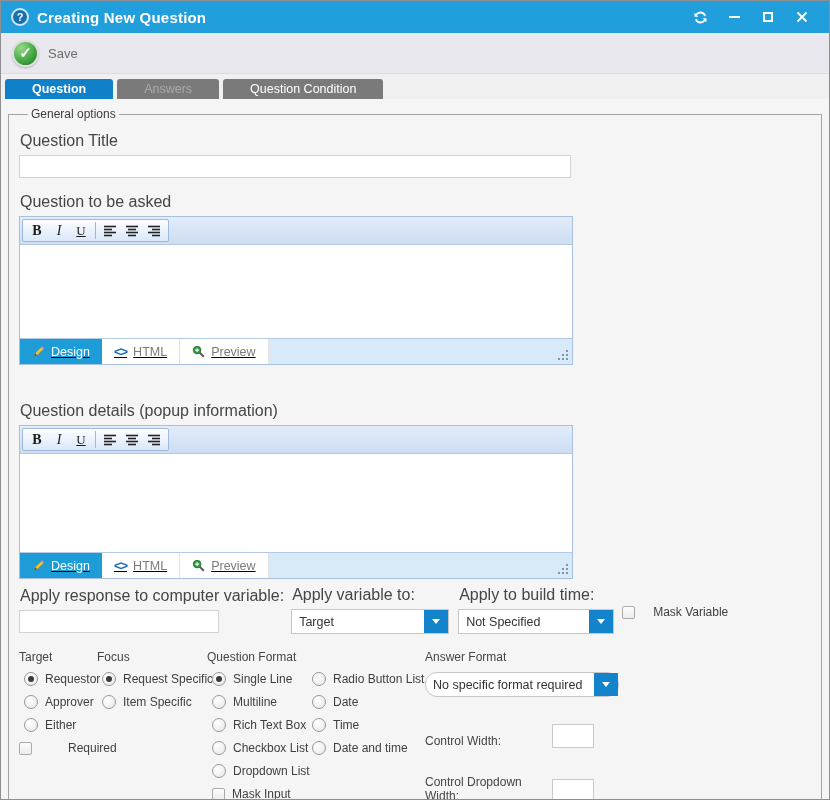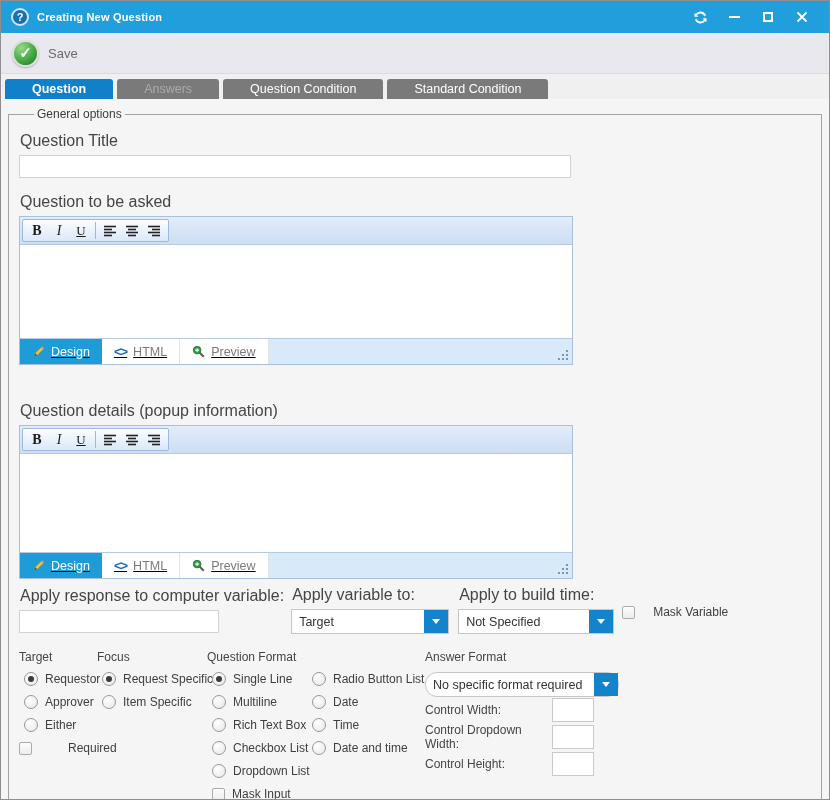--- a/index.html
+++ b/index.html
@@ -5,21 +5,21 @@
   * { margin:0; padding:0; box-sizing:border-box; }
   html,body { background:#cfcfcf; font-family:"Liberation Sans", sans-serif; }
   .window{
     width:830px;height:800px;background:#f0f0f0;border:1px solid #8f8f8f;
     display:flex;flex-direction:column;overflow:hidden;
   }
   
   .titlebar{height:32px;background:#219fdd;display:flex;align-items:center;padding:0 10px;flex:0 0 auto;}
   .help-icon{width:18px;height:18px;border-radius:50%;background:#1a6fae;border:2px solid #cfe7f5;
     color:#fff;font-size:11px;font-weight:bold;display:flex;align-items:center;justify-content:center;margin-right:8px;cursor:default;}
-  .wtitle{color:#fff;font-size:11px;font-weight:bold;letter-spacing:.2px;}
+  .wtitle{color:#fff;font-size:15px;font-weight:bold;letter-spacing:.2px;}
   .win-controls{margin-left:auto;display:flex;align-items:center;gap:0;}
   .wc{width:34px;height:26px;display:flex;align-items:center;justify-content:center;cursor:default;}
   .min-bar{width:11px;height:2px;background:#fff;}
   .max-box{width:10px;height:10px;border:2px solid #fff;}
   
   .toolbar{height:41px;background:#e9e8ee;border-bottom:1px solid #dcdbe2;display:flex;align-items:center;padding:0 9px;flex:0 0 auto;}
   .save-btn{display:flex;align-items:center;gap:9px;padding:2px 6px 2px 2px;border-radius:3px;cursor:default;}
   .save-circle{width:27px;height:27px;border-radius:50%;
     background:radial-gradient(circle at 32% 26%, #97d889, #4db04b 48%, #2e8f2f 78%, #20701f);
     border:2px solid #dedede;box-shadow:0 1px 2px rgba(0,0,0,.25);
@@ -27,21 +27,21 @@
   .save-label{color:#6b6b6b;font-size:13px;}
   
   .tabstrip{padding:5px 4px 0 4px;background:#f0f0f0;display:flex;gap:4px;flex:0 0 auto;}
   .tab{height:20px;padding:0 27px;display:flex;align-items:center;font-size:12.5px;
     border-radius:3px 3px 0 0;background:#7a7a7a;color:#fff;cursor:default;}
   .tab.active{background:#1080c8;font-weight:bold;}
   .tab.disabled{color:#aaaaaa;}
   
   .content{flex:1;background:#f5f5f5;padding:8px 7px 6px 7px;display:flex;}
   fieldset.groupbox{flex:1;border:1px solid #a3a3a3;padding:2px 10px 8px 10px;background:#f5f5f5;}
-  legend{font-size:12px;color:#3c3c3c;padding:0 3px;margin-left:15px;}
+  legend{font-size:12px;color:#3c3c3c;padding:0 3px;margin-left:9px;}
   .field-label{display:block;font-size:16px;color:#454545;margin:9px 0 5px 1px;}
   .field-label.mt{margin-top:15px;}
   .field-label.mt2{margin-top:37px;}
   input.text{width:552px;height:23px;border:1px solid #d2d2d2;background:#fff;font-family:"Liberation Sans",sans-serif;font-size:12px;padding:0 4px;outline:none;}
   input.text.small{width:42px;height:24px;border:1px solid #c9c9c9;}
   
   .editor{width:554px;border:1px solid #a9c0dd;background:#e9f1fb;}
   .editor-toolbar{height:27px;background:linear-gradient(#e2ecfa,#cdddf3);padding:2px 2px;display:flex;}
   .btn-group{display:inline-flex;align-items:center;height:23px;padding:0 3px;
     background:linear-gradient(#fcfdff,#dae8f9);border:1px solid #9db9dd;border-radius:2px;}
@@ -79,21 +79,21 @@
   .group-label{font-size:12px;color:#454545;margin-bottom:8px;}
   .opt-row{display:flex;align-items:center;gap:7px;margin:0 0 9px 5px;cursor:default;}
   .opt-label{font-size:12px;color:#3f3f3f;white-space:nowrap;}
   .radio{width:14px;height:14px;border-radius:50%;border:1px solid #989898;flex:0 0 auto;
     background:radial-gradient(circle at 35% 30%, #ffffff, #e6e6e6);position:relative;}
   .radio.checked::after{content:"";position:absolute;left:3px;top:3px;width:6px;height:6px;border-radius:50%;background:#3a3a3a;}
   .checkbox{width:13px;height:13px;border:1px solid #ababab;border-radius:2px;flex:0 0 auto;
     background:linear-gradient(#fdfdfd,#ececec);}
   .qf-cols{display:flex;}
   .qf-c1{width:100px;} .qf-c2{width:118px;}
-  .ctl-row{display:flex;align-items:center;margin-top:1px;}
+  .ctl-row{display:flex;align-items:flex-end;margin-top:27px;}
   .ctl-label{width:127px;font-size:12px;color:#454545;}
   
   svg{display:block;}
 </style>
 </head>
 <body>
 
 <div class="window">
 
   <div class="titlebar">
@@ -128,21 +128,20 @@
           <span>✓</span>
         </span>
       <span class="save-label">Save</span>
     </div>
   </div>
 
   <div class="tabstrip">
     <div class="tab active">Question</div>
     <div class="tab disabled">Answers</div>
     <div class="tab">Question Condition</div>
-    <div class="tab">Standard Condition</div>
   </div>
 
   <div class="content">
     <fieldset class="groupbox">
       <legend>General options</legend>
 
       <span class="field-label">Question Title</span>
       <input class="text" type="text" style="">
 
       <span class="field-label mt">Question to be asked</span>

